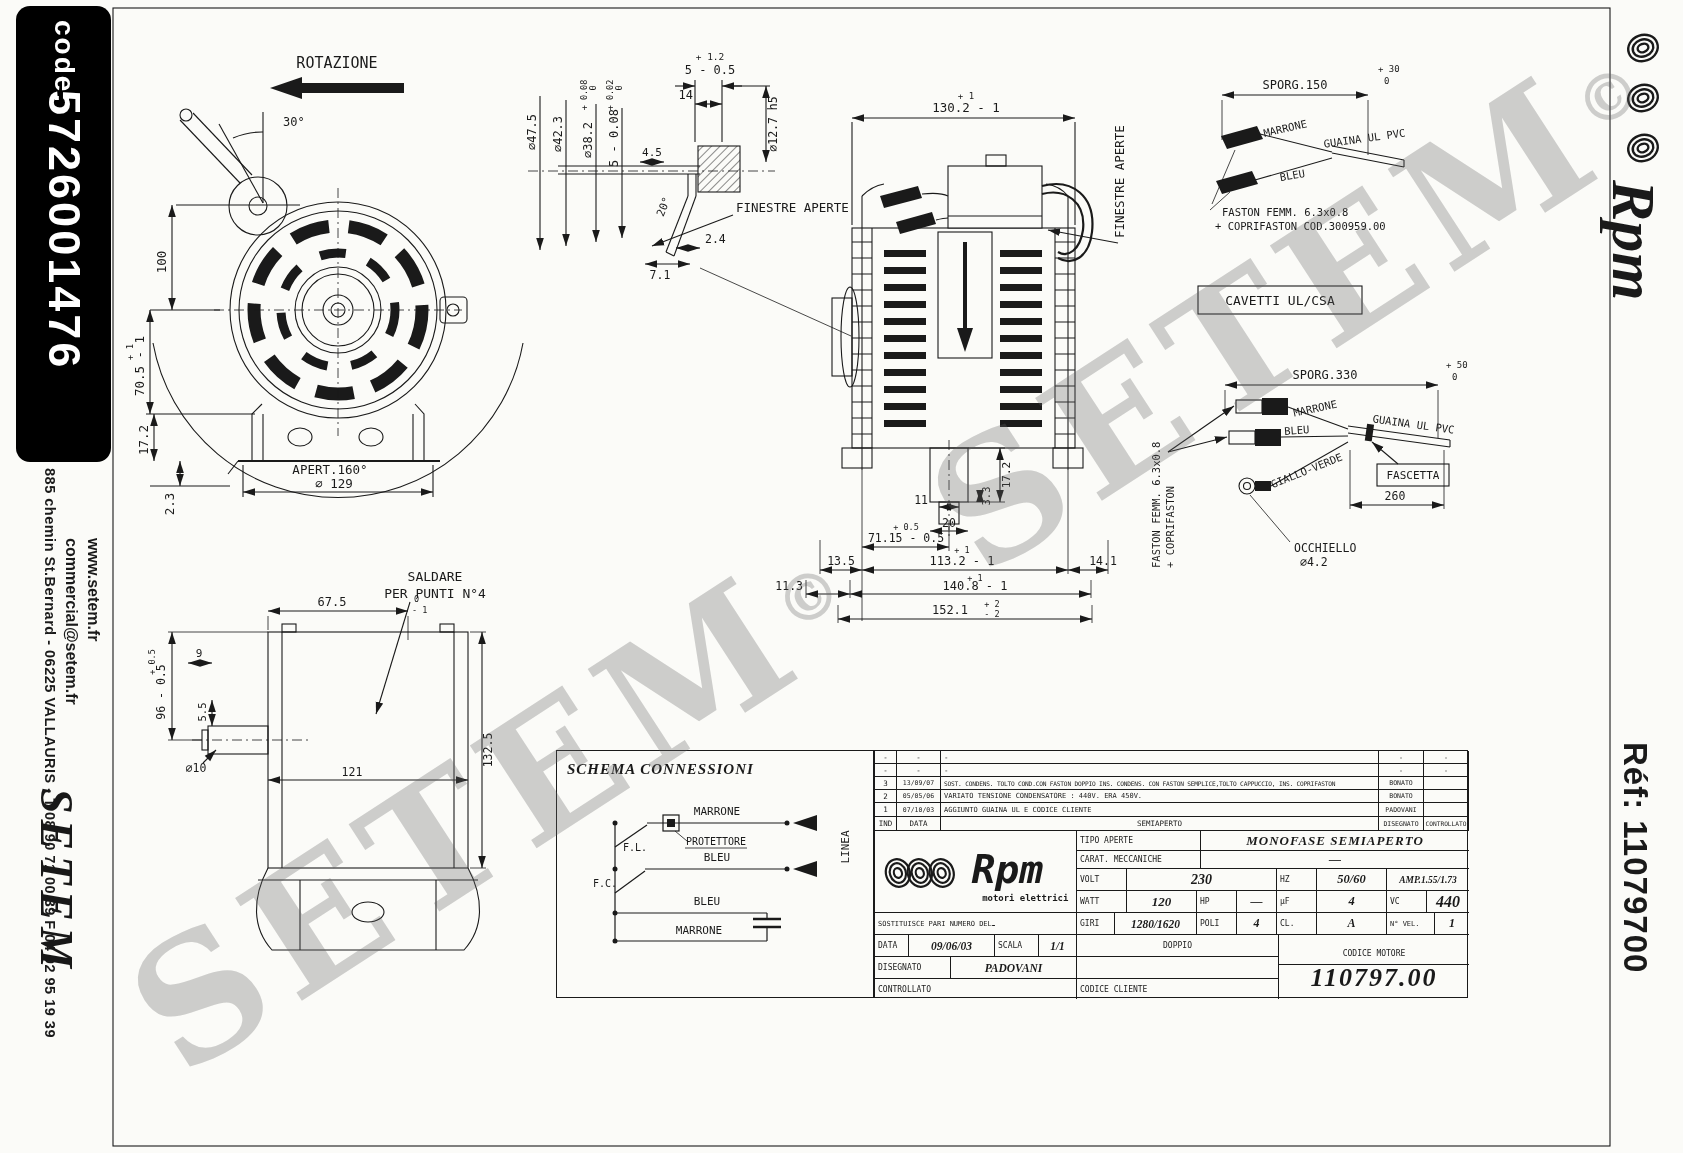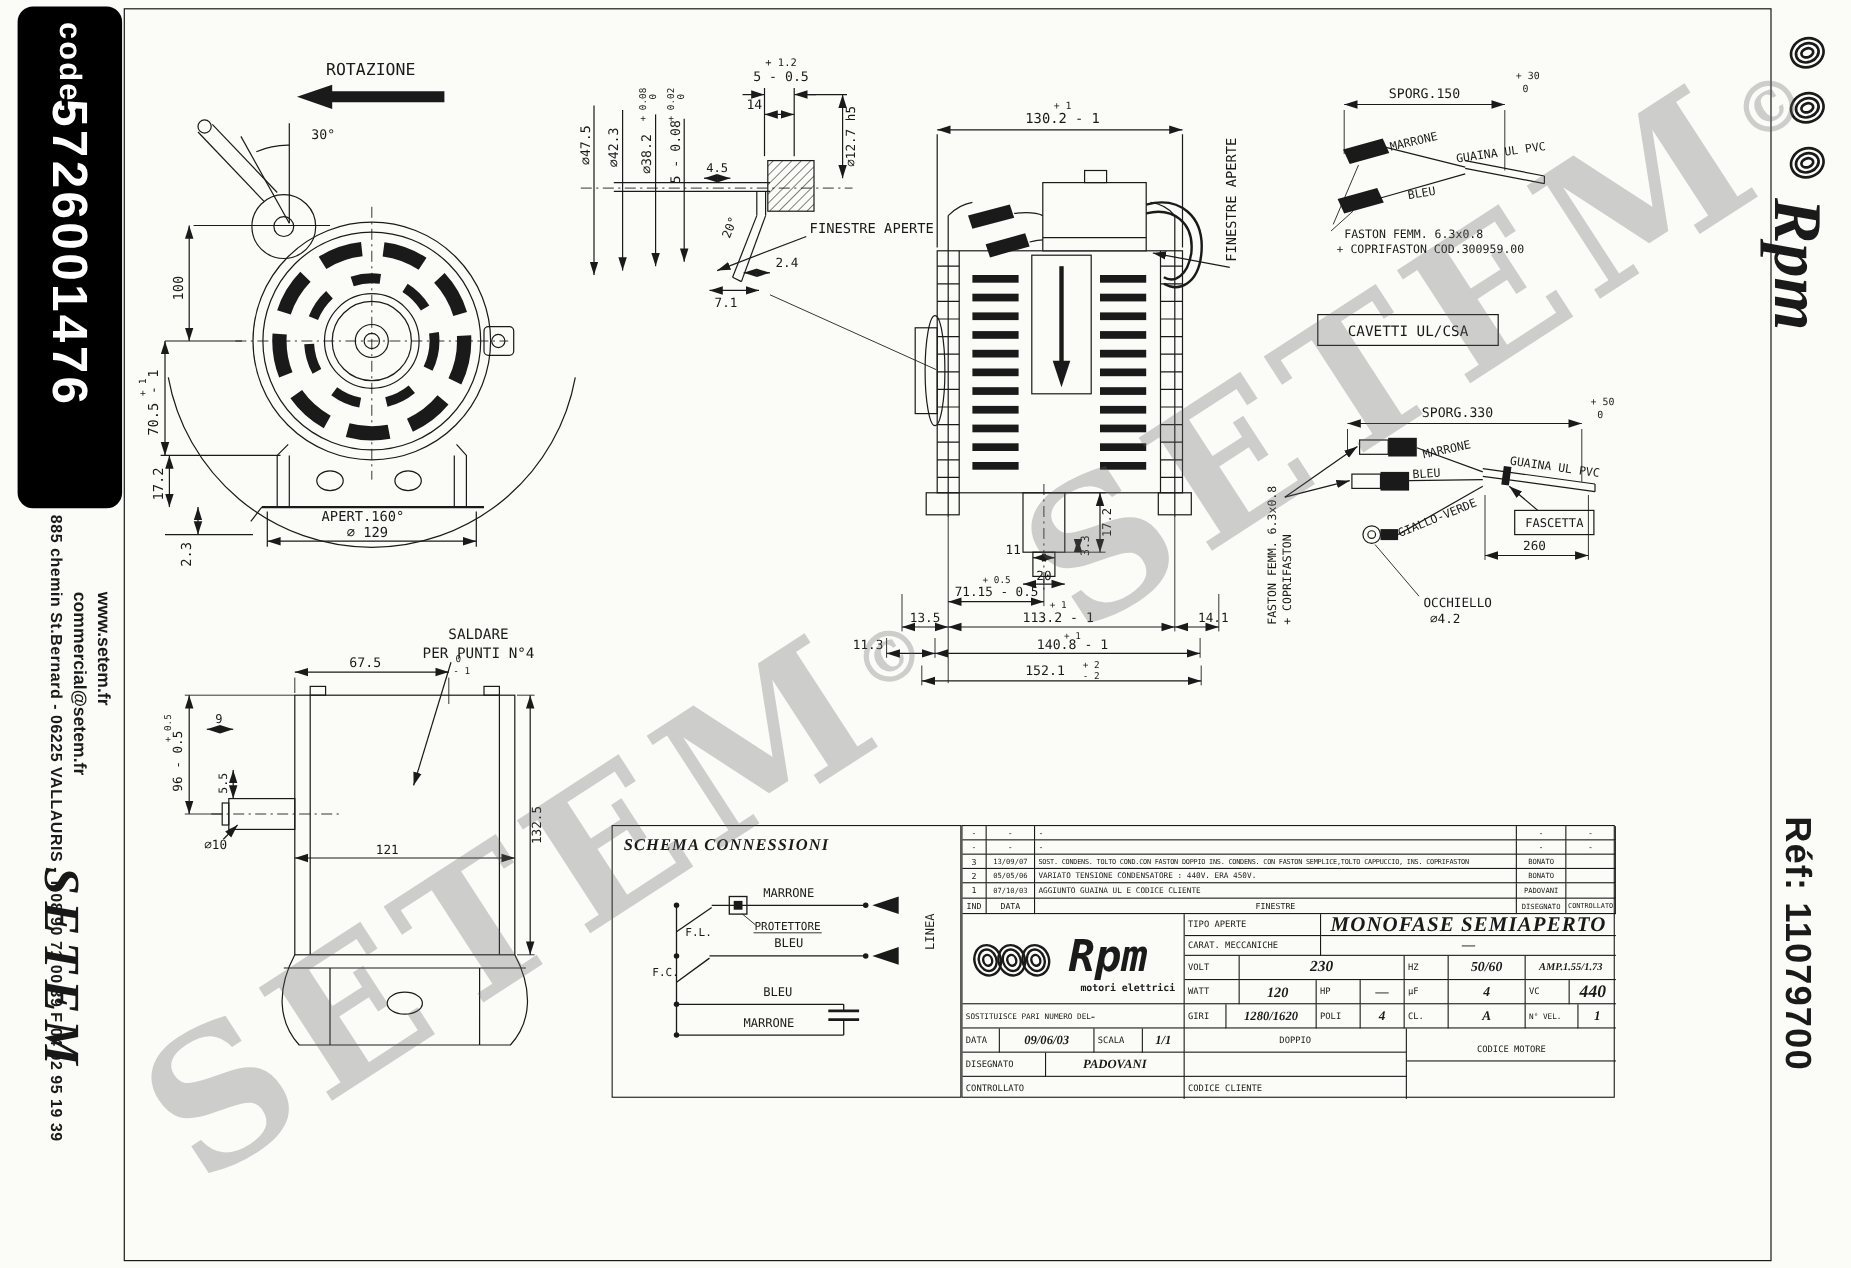--- a/index.html
+++ b/index.html
@@ -487,21 +487,21 @@
     <div class="c rev ctr" style="left:549px;top:39px;width:45px;height:13px"></div>
 
     <div class="c rev ctr" style="left:0;top:52px;width:22px;height:14px">1</div>
     <div class="c rev ctr" style="left:22px;top:52px;width:44px;height:14px;font-size:6.5px">07/10/03</div>
     <div class="c rev" style="left:66px;top:52px;width:438px;height:14px;font-size:7px">AGGIUNTO GUAINA UL E CODICE CLIENTE</div>
     <div class="c rev ctr" style="left:504px;top:52px;width:45px;height:14px;font-size:6.5px">PADOVANI</div>
     <div class="c rev ctr" style="left:549px;top:52px;width:45px;height:14px"></div>
 
     <div class="c rev ctr" style="left:0;top:66px;width:22px;height:14px">IND</div>
     <div class="c rev ctr" style="left:22px;top:66px;width:44px;height:14px">DATA</div>
-    <div class="c rev ctr" style="left:66px;top:66px;width:438px;height:14px">FINESTRE</div>
+    <div class="c rev ctr" style="left:66px;top:66px;width:438px;height:14px">SEMIAPERTO</div>
     <div class="c rev ctr" style="left:504px;top:66px;width:45px;height:14px;font-size:6.5px">DISEGNATO</div>
     <div class="c rev ctr" style="left:549px;top:66px;width:45px;height:14px;font-size:6.2px">CONTROLLATO</div>
 
     <div class="c ctr" style="left:0;top:80px;width:202px;height:82px">
       <svg width="196" height="78" viewBox="0 0 196 78">
         <g stroke="#1a1a1a" fill="none" stroke-width="2.2">
           <g transform="translate(20,40) rotate(-18)">
               <ellipse rx="12" ry="14"></ellipse>
               <ellipse rx="8" ry="10"></ellipse>
               <ellipse rx="4" ry="5"></ellipse>
@@ -528,21 +528,21 @@
     </div>
     <div class="c lab" style="left:0;top:184px;width:34px;height:22px">DATA</div>
     <div class="c val ctr" style="left:34px;top:184px;width:86px;height:22px;font-size:11.5px">09/06/03</div>
     <div class="c lab" style="left:120px;top:184px;width:44px;height:22px">SCALA</div>
     <div class="c val ctr" style="left:164px;top:184px;width:38px;height:22px;font-size:11.5px">1/1</div>
     <div class="c lab" style="left:0;top:206px;width:76px;height:22px">DISEGNATO</div>
     <div class="c val ctr" style="left:76px;top:206px;width:126px;height:22px;font-size:11.5px">PADOVANI</div>
     <div class="c lab" style="left:0;top:228px;width:202px;height:20px;border-bottom:none">CONTROLLATO</div>
 
     <div class="c lab" style="left:202px;top:80px;width:124px;height:20px">TIPO APERTE</div>
-    <div class="c val ctr" style="left:326px;top:80px;width:268px;height:20px;font-size:19px;letter-spacing:1px;border-right:none">MONOFASE SEMIAPERTO</div>
+    <div class="c val ctr" style="left:326px;top:80px;width:268px;height:20px;font-size:13px;letter-spacing:1px;border-right:none">MONOFASE SEMIAPERTO</div>
     <div class="c lab" style="left:202px;top:100px;width:124px;height:18px">CARAT. MECCANICHE</div>
     <div class="c val ctr" style="left:326px;top:100px;width:268px;height:18px;font-size:12px;border-right:none">—</div>
 
     <div class="c lab" style="left:202px;top:118px;width:50px;height:22px">VOLT</div>
     <div class="c val ctr" style="left:252px;top:118px;width:150px;height:22px;font-size:14px">230</div>
     <div class="c lab" style="left:402px;top:118px;width:40px;height:22px">HZ</div>
     <div class="c val ctr" style="left:442px;top:118px;width:70px;height:22px;font-size:12.5px">50/60</div>
     <div class="c val ctr" style="left:512px;top:118px;width:82px;height:22px;font-size:9.5px;border-right:none">AMP.1.55/1.73</div>
 
     <div class="c lab" style="left:202px;top:140px;width:50px;height:22px">WATT</div>
@@ -560,15 +560,16 @@
     <div class="c val ctr" style="left:362px;top:162px;width:40px;height:22px;font-size:12px">4</div>
     <div class="c lab" style="left:402px;top:162px;width:40px;height:22px">CL.</div>
     <div class="c val ctr" style="left:442px;top:162px;width:70px;height:22px;font-size:12px">A</div>
     <div class="c lab7" style="left:512px;top:162px;width:48px;height:22px">N° VEL.</div>
     <div class="c val ctr" style="left:560px;top:162px;width:34px;height:22px;font-size:12px;border-right:none">1</div>
 
     <div class="c lab ctr" style="left:202px;top:184px;width:202px;height:22px">DOPPIO</div>
     <div class="c lab ctr" style="left:404px;top:192px;width:190px;height:22px;border-right:none">CODICE MOTORE</div>
     <div class="c" style="left:202px;top:206px;width:202px;height:22px"></div>
     <div class="c lab" style="left:202px;top:228px;width:202px;height:20px;border-bottom:none">CODICE CLIENTE</div>
+    <div class="c val ctr" style="left:404px;top:206px;width:190px;height:42px;font-size:26px;letter-spacing:2px;border-right:none;border-bottom:none">110797.00</div>
   </div>
 
 </div>
 
 </body></html>

